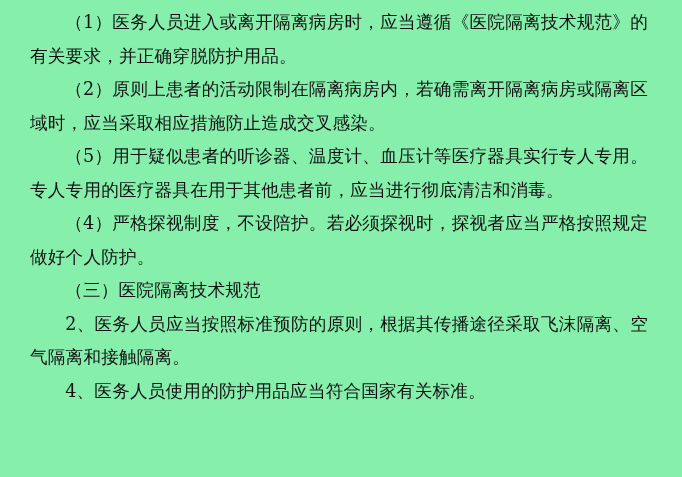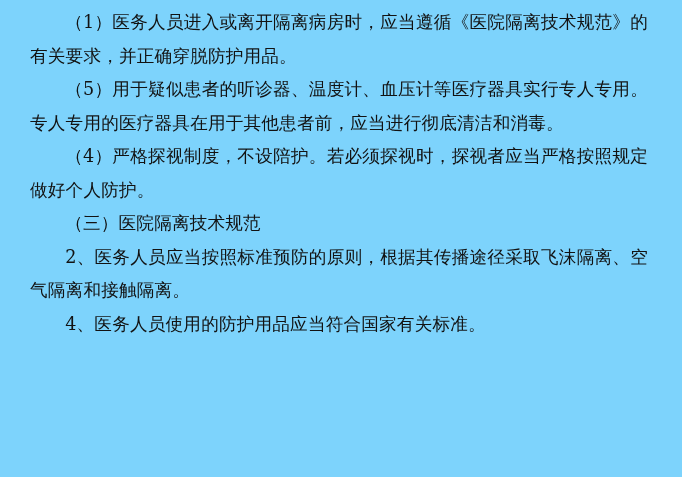--- a/index.html
+++ b/index.html
@@ -12,21 +12,21 @@
     background: #ffffff;
     font-family: "DejaVu Serif", serif;
     overflow: hidden;
   }
   .page {
     position: relative;
     width: 682px;
     height: 477px;
     box-sizing: border-box;
     padding: 6px 34px 0 30px;
-    background: #7dd3fc;
+    background: #86efac;
   }
   .doc-body {
     display: block;
   }
   .para {
     font-size: 17.6px;
     line-height: 33.5px;
     color: #121212;
     text-align: justify;
     text-justify: inter-ideograph;
@@ -37,19 +37,20 @@
   .indent {
     text-indent: 2em;
   }
 </style>
 </head>
 <body>
 
 <div class="page">
   <div class="doc-body">
     <p class="para indent">（1）医务人员进入或离开隔离病房时，应当遵循《医院隔离技术规范》的有关要求，并正确穿脱防护用品。</p>
+    <p class="para indent">（2）原则上患者的活动限制在隔离病房内，若确需离开隔离病房或隔离区域时，应当采取相应措施防止造成交叉感染。</p>
     <p class="para indent">（5）用于疑似患者的听诊器、温度计、血压计等医疗器具实行专人专用。 专人专用的医疗器具在用于其他患者前，应当进行彻底清洁和消毒。</p>
     <p class="para indent">（4）严格探视制度，不设陪护。若必须探视时，探视者应当严格按照规定做好个人防护。</p>
     <p class="para indent">（三）医院隔离技术规范</p>
     <p class="para indent">2、医务人员应当按照标准预防的原则，根据其传播途径采取飞沫隔离、空气隔离和接触隔离。</p>
     <p class="para indent">4、医务人员使用的防护用品应当符合国家有关标准。</p>
   </div>
 </div>
 
 </body></html>

